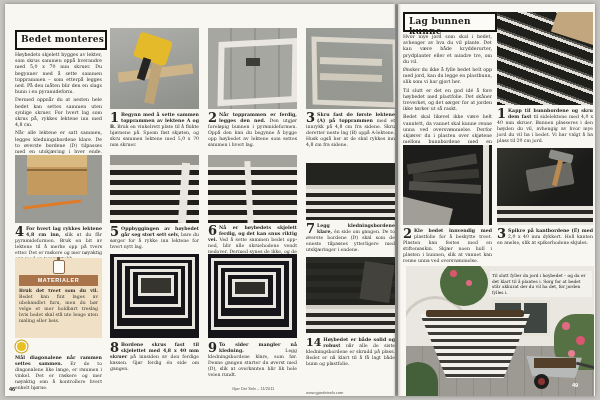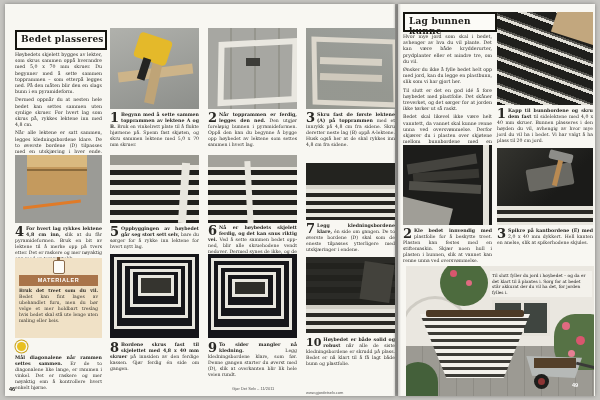--- a/index.html
+++ b/index.html
@@ -43,21 +43,21 @@
 </style>
 </head>
 <body>
 
 <div id="spread">
 
   <div class="page" id="page-l"></div>
   <div class="page" id="page-r"></div>
   <div id="gutter"></div>
 
-  <div class="abs titlebox" style="left:15px;top:30px;width:84px;height:13px;">Bedet plasseres</div>
+  <div class="abs titlebox" style="left:15px;top:30px;width:84px;height:13px;">Bedet monteres</div>
 
   <div class="abs bodytext" style="left:15px;top:52px;width:87px;">
     <p>Høybedets skjelett bygges av lekter, som skrus sammen oppå hverandre med 5,0 x 70 mm skruer. Du begynner med å sette sammen topprammen – som etterpå legges ned. På den måten blir den en slags bunn i en pyramideform.</p>
     <p>Dermed oppnår du at nesten hele bedet kan settes sammen uten synlige skruer. For hvert lag som skrus på, rykkes lektene inn med 4,8 cm.</p>
     <p>Når alle lektene er satt sammen, legges kledningsbordene klare. De to øverste bordene (D) tilpasses med en utskjæring i hver ende. Deretter skrus kledningsbordene fast til innsiden av skjelettet med 4,8 x 80 mm skruer.</p>
   </div>
 
   <div class="abs photo p1" style="left:110px;top:28px;width:89px;height:81px;">
     <div style="left:8px;top:40px;width:75px;height:10px;background:#cdb489;transform:rotate(-7deg);"></div>
     <div style="left:40px;top:18px;width:10px;height:58px;background:#bfa477;transform:rotate(12deg);"></div>
@@ -160,21 +160,21 @@
 
   <div class="abs cap" style="left:110px;top:342px;width:89px;">
     <span class="capnum">8</span>
     <b>Bordene skrus fast til skjelettet med 4,8 x 40 mm skruer</b> <span>på innsiden av den ferdige kassen. Gjør ferdig én side om gangen.</span>
   </div>
   <div class="abs cap" style="left:208px;top:342px;width:89px;">
     <span class="capnum">9</span>
     <b>To sider mangler nå kledning.</b> <span>Legg kledningsbordene klare, som før. Denne gangen starter du øverst med (D), slik at overkanten blir lik hele veien rundt.</span>
   </div>
   <div class="abs cap" style="left:306px;top:337px;width:89px;">
-    <span class="capnum" style="font-size:11px;">10</span>
+    <span class="capnum" style="font-size:11px;">14</span>
     <b>Høybedet er både solid og robust</b> <span>når alle de siste kledningsbordene er skrudd på plass. Bedet er nå klart til å få lagt både bunn og plastfolie.</span>
   </div>
 
   <div class="abs pageno" style="left:9px;top:386px;">46</div>
   <div class="abs footer" style="left:232px;top:386px;">Gjør Det Selv – 11/2011</div>
   <div class="abs footer" style="left:306px;top:390px;">www.gjordetselv.com</div>
 
   <div class="abs titlebox" style="left:403px;top:12px;width:86px;height:13px;">Lag bunnen kunne</div>
 
   <div class="abs bodytext" style="left:403px;top:34px;width:89px;">

